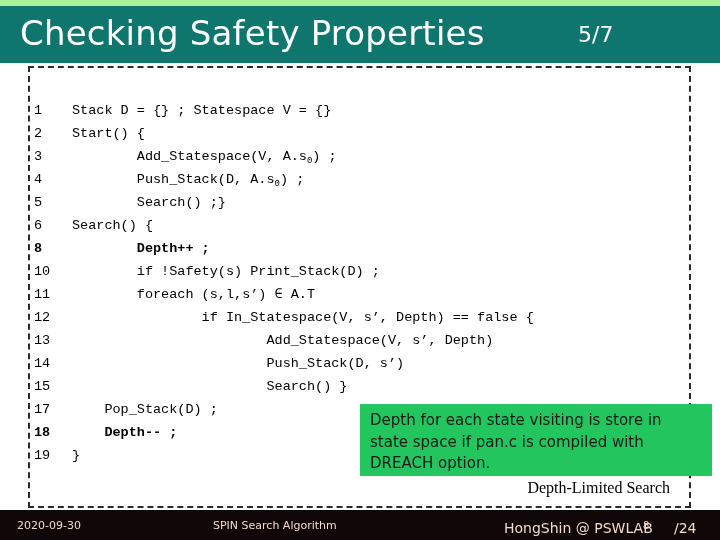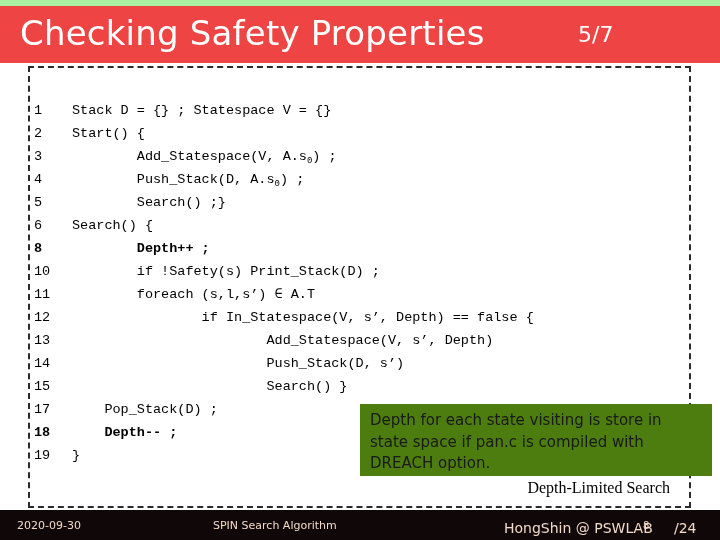--- a/index.html
+++ b/index.html
@@ -21,21 +21,21 @@
     left: 0; top: 0;
     width: 720px; height: 6px;
     background: #a9f0a2;
   }
 
   
   #title-band {
     position: absolute;
     left: 0; top: 6px;
     width: 720px; height: 57px;
-    background: #ef4444;
+    background: #0f766e;
   }
   #slide-title {
     position: absolute;
     left: 20px; top: 7px;
     color: #ffffff;
     font-size: 34px;
     font-weight: 400;
     letter-spacing: 0.2px;
     white-space: nowrap;
     font-family: "DejaVu Sans", sans-serif;
@@ -86,21 +86,21 @@
     vertical-align: baseline;
     position: relative;
     top: 3px;
   }
 
   
   #callout-note {
     position: absolute;
     left: 360px; top: 404px;
     width: 352px; height: 72px;
-    background: #4d7c0f;
+    background: #22c55e;
     box-sizing: border-box;
     padding: 6px 12px 4px 10px;
     color: #1a1a1a;
     font-size: 15px;
     line-height: 21.5px;
     font-family: "DejaVu Sans", sans-serif;
   }
 
   
   #diagram-caption {

